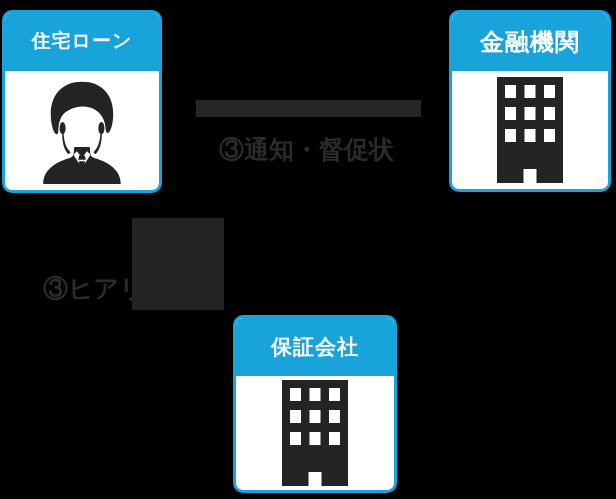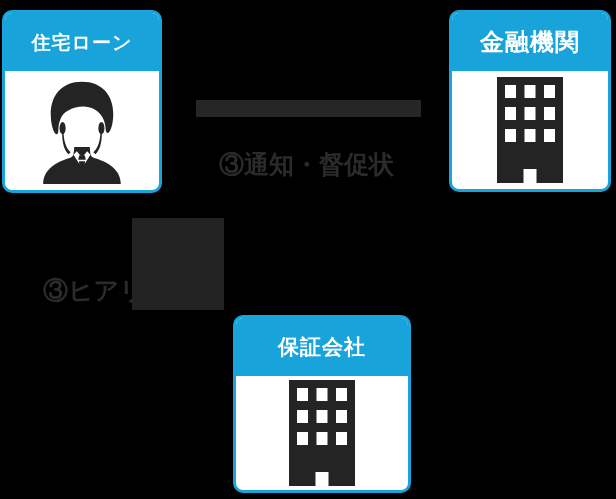--- a/index.html
+++ b/index.html
@@ -5,21 +5,21 @@
   :root{
     --accent:#18A3DB;
     --shape:#262626;
     --label:#2B2B2B;
     --bg:#000000;
     --icon:#242424;
   }
   html,body{margin:0;padding:0;background:var(--bg);}
   .stage{
     position:relative;width:616px;height:499px;background:var(--bg);
-    overflow:hidden;font-family:Liberation Serif, serif;
+    overflow:hidden;font-family:Liberation Mono, monospace;
   }
   .card{
     position:absolute;background:#ffffff;border:3px solid var(--accent);
     border-radius:10px;box-sizing:border-box;display:flex;flex-direction:column;
     overflow:hidden;
   }
   .card-header{
     background:var(--accent);color:#ffffff;font-weight:bold;text-align:center;
     display:flex;align-items:center;justify-content:center;flex:0 0 auto;
     letter-spacing:1px;
@@ -84,21 +84,21 @@
         <rect x="27.5" y="30" width="11" height="13" fill="#ffffff"></rect>
         <rect x="47" y="30" width="11" height="13" fill="#ffffff"></rect>
         <rect x="8" y="52" width="11" height="13" fill="#ffffff"></rect>
         <rect x="27.5" y="52" width="11" height="13" fill="#ffffff"></rect>
         <rect x="47" y="52" width="11" height="13" fill="#ffffff"></rect>
         <rect x="26.5" y="92" width="13" height="14" fill="#ffffff"></rect>
       </svg>
     </div>
   </div>
 
-  <div class="card" style="left:233px;top:315px;width:178px;height:178px;">
+  <div class="card" style="left:233px;top:315px;width:164px;height:178px;">
     <div class="card-header" style="height:58px;font-size:21px;">保証会社</div>
     <div class="card-body">
       <svg width="66" height="106" viewBox="0 0 66 106">
         <rect x="0" y="0" width="66" height="106" fill="var(--icon)"></rect>
         <rect x="8" y="8" width="11" height="13" fill="#ffffff"></rect>
         <rect x="27.5" y="8" width="11" height="13" fill="#ffffff"></rect>
         <rect x="47" y="8" width="11" height="13" fill="#ffffff"></rect>
         <rect x="8" y="30" width="11" height="13" fill="#ffffff"></rect>
         <rect x="27.5" y="30" width="11" height="13" fill="#ffffff"></rect>
         <rect x="47" y="30" width="11" height="13" fill="#ffffff"></rect>
@@ -107,17 +107,17 @@
         <rect x="47" y="52" width="11" height="13" fill="#ffffff"></rect>
         <rect x="26.5" y="92" width="13" height="14" fill="#ffffff"></rect>
       </svg>
     </div>
   </div>
 
   <div class="bar" style="left:196px;top:100px;width:225px;height:17px;"></div>
 
   <div class="block" style="left:132px;top:218px;width:92px;height:92px;"></div>
 
-  <div class="annotation" style="left:219px;top:152px;font-size:25px;">③通知・督促状</div>
+  <div class="annotation" style="left:219px;top:139px;font-size:25px;">③通知・督促状</div>
 
   <div class="annotation" style="left:43px;top:278px;font-size:25px;z-index:1;">③ヒアリング</div>
 
 </div>
 
 </body></html>

